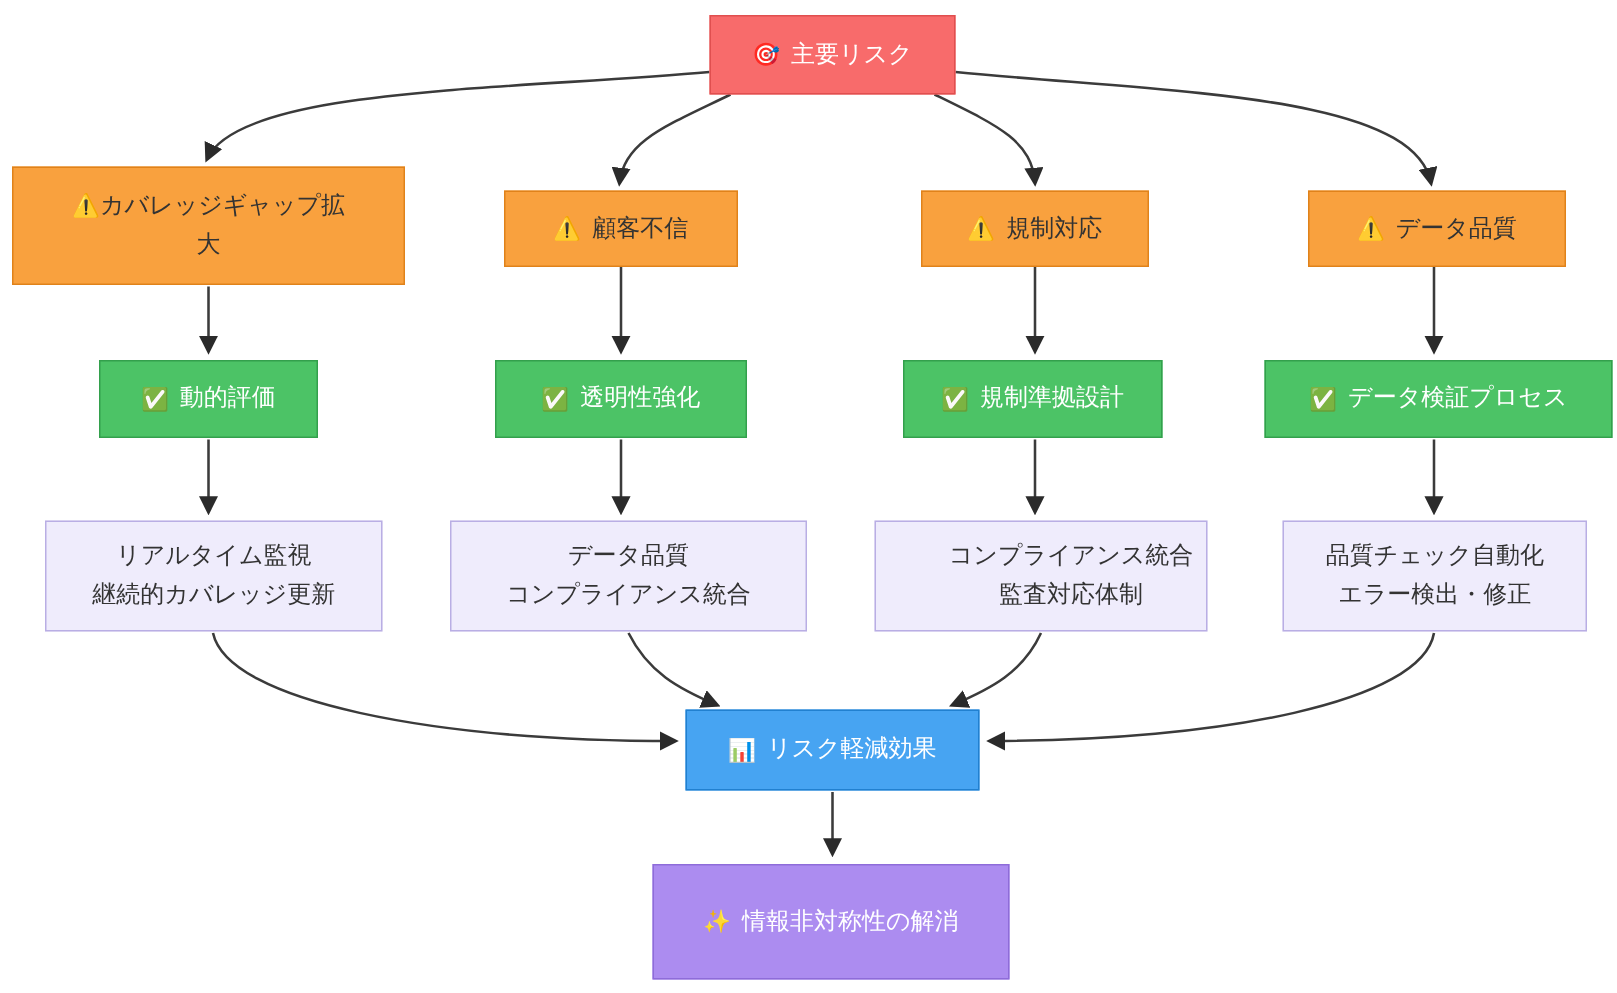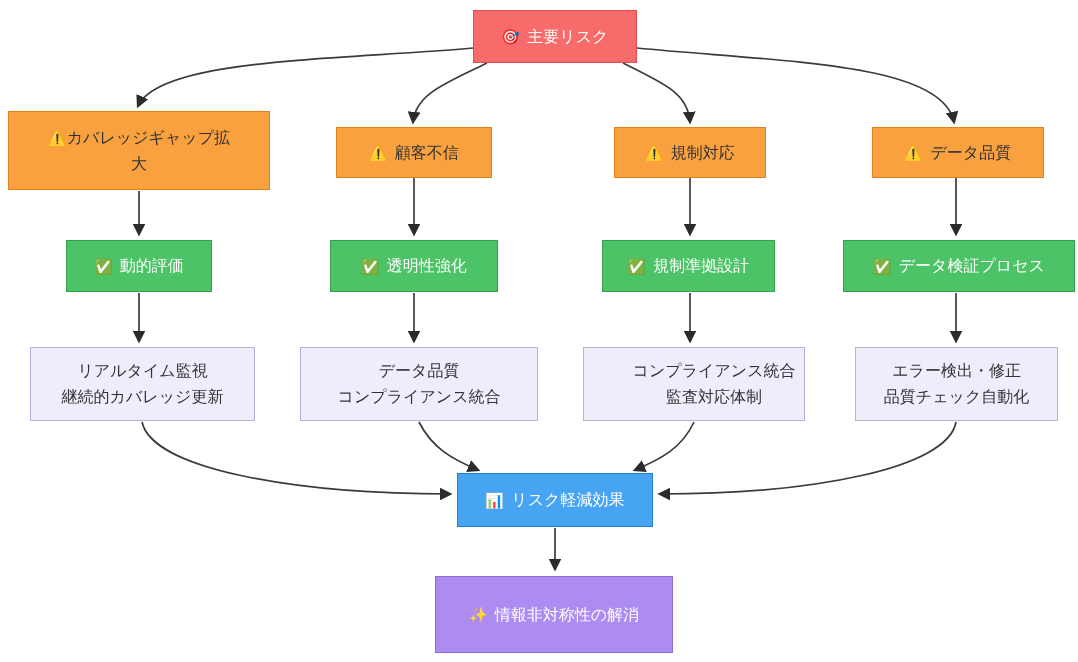--- a/index.html
+++ b/index.html
@@ -123,22 +123,22 @@
       <span>データ品質</span>
     </div>
   </div>
   <div class="node action" style="left:843px;top:240px;width:232px;height:52px;">
     <div class="row">
       <span class="ic">✅</span>
       <span>データ検証プロセス</span>
     </div>
   </div>
   <div class="node detail" style="left:855px;top:347px;width:203px;height:74px;">
+    <div>品質チェック自動化</div>
     <div>エラー検出・修正</div>
-    <div>品質チェック自動化</div>
   </div>
 
   <div class="node effect" style="left:457px;top:473px;width:196px;height:54px;">
     <div class="row">
       <span class="ic">📊</span>
       <span>リスク軽減効果</span>
     </div>
   </div>
 
   <div class="node outcome" style="left:435px;top:576px;width:238px;height:77px;">

